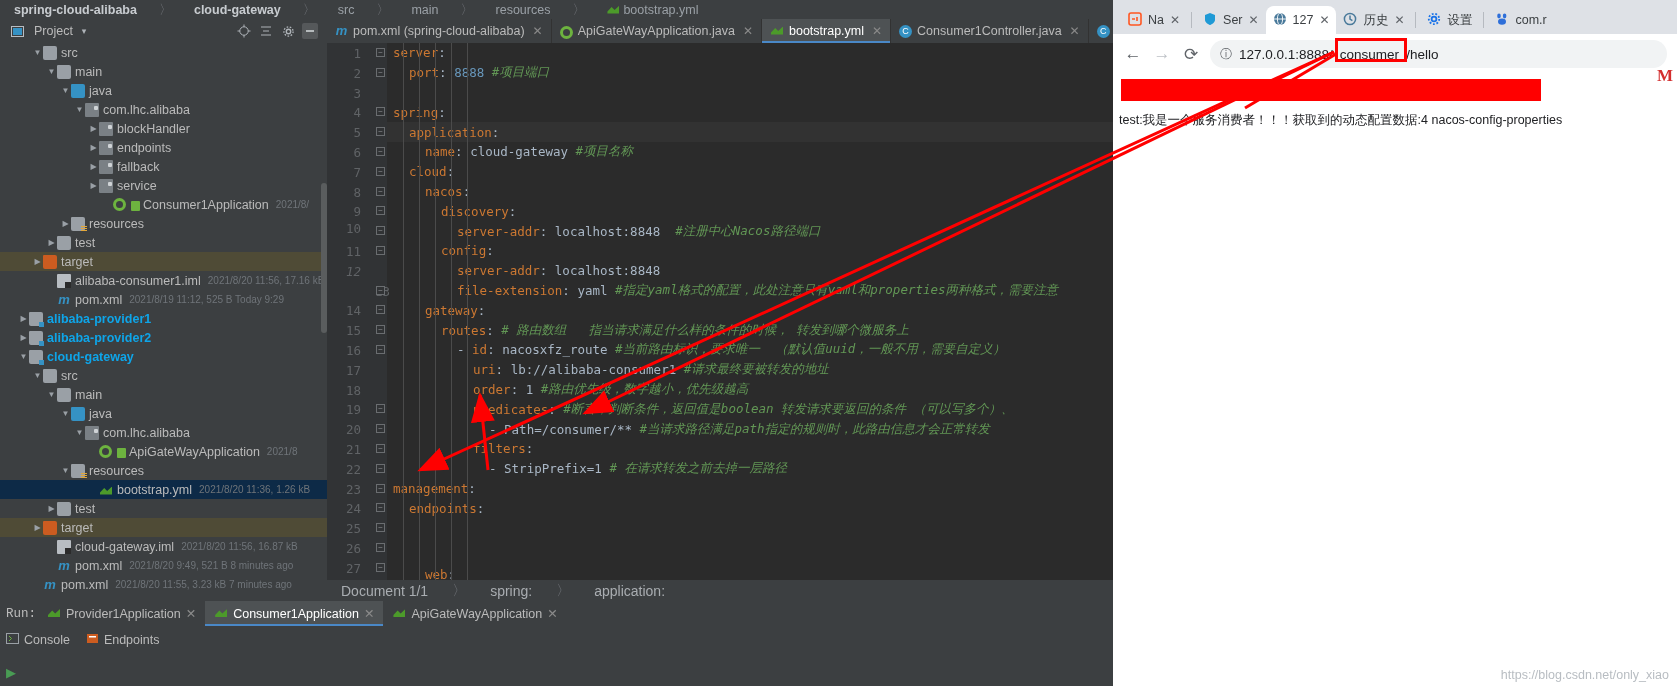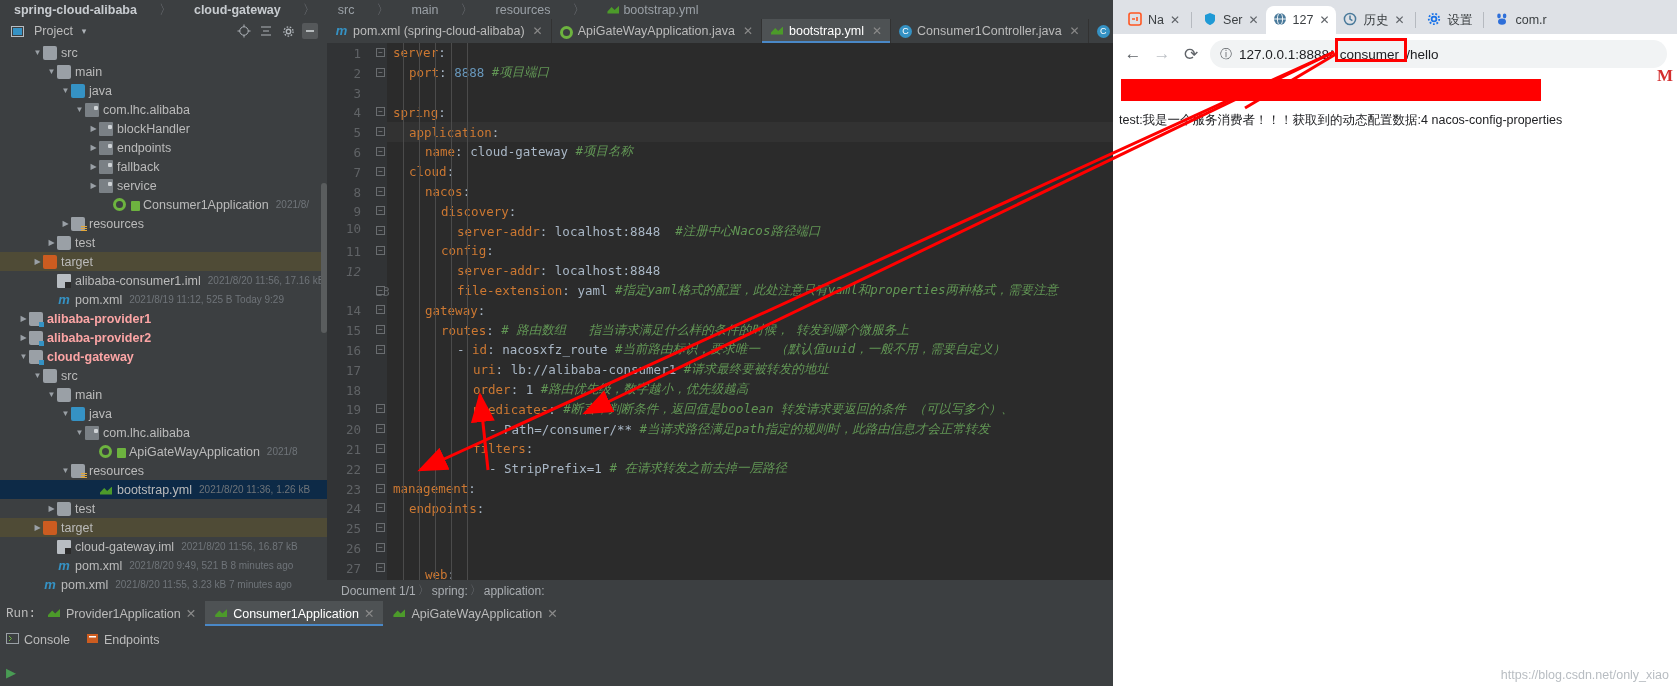--- a/index.html
+++ b/index.html
@@ -33,21 +33,21 @@
   .body { display:flex; height:558px; }
 
   
   .tree { width:327px; background:#3c3f41; position:relative; overflow:hidden; font-size:12.5px; }
   .trow { height:19px; display:flex; align-items:center; white-space:nowrap; padding-right:4px; }
   .trow.sel-blue { background:#0d2a47; }
   .trow.sel-olive { background:#4f4b36; }
   .twist { width:11px; display:inline-block; text-align:center; color:#9aa0a6; font-size:8px; flex:0 0 11px; }
   .ficon { width:14px; height:14px; margin-right:4px; flex:0 0 14px; display:inline-block; position:relative; }
   .tname { color:#bbbbbb; }
-  .tname.b { font-weight:bold; color:#fca5a5;text-align:center; }
+  .tname.b { font-weight:bold; color:#0ea5e9;text-align:center; }
   .tmeta { color:#6f7479; margin-left:7px; font-size:10px; }
 
   
   .fold { background:#9aa0a6; border-radius:1px 2px 2px 2px; }
   .fold::before { content:""; position:absolute; left:0; top:1px; width:5px; height:2px; background:#9aa0a6; border-radius:1px; }
   .fold-blue { background:#3592c4; }
   .fold-blue::before { content:""; position:absolute; left:0; top:1px; width:5px; height:2px; background:#3592c4; }
   .fold-orange { background:#cc5c20; }
   .fold-orange::before { content:""; position:absolute; left:0; top:1px; width:5px; height:2px; background:#cc5c20; }
   .fold-mod::after { content:""; position:absolute; right:-1px; bottom:-1px; width:5px; height:5px; background:#3592c4; }
@@ -78,21 +78,21 @@
   .v { color:#a9b7c6; }
   .n { color:#6897bb; }
   .s { color:#a5c261; }
   .c { color:#629755; font-style:italic; }
   .hlq { background:#7a6f3d; color:#ffffff; }
   .guide { position:absolute; width:1px; background:#4b4b4b; top:0; bottom:0; }
   .foldmark { position:absolute; left:49px; width:9px; height:9px; border:1px solid #6a6d70; color:#8a8d90;
     font-size:8px; line-height:7px; text-align:center; background:#313335; }
 
   .bcbottom { position:absolute; left:0; right:0; bottom:0; height:21px; background:#3c3f41;
-    display:flex; align-items:center; padding-left:14px; font-size:12px; color:#a9adb1; gap:2px; }
+    display:flex; align-items:center; padding-left:14px; font-size:14px; color:#a9adb1; gap:24px; }
 
   
   .runbar { height:25px; background:#3c3f41; display:flex; align-items:center;
     padding-left:6px; font-size:12.5px; color:#bbbbbb; }
   .runlabel { margin-right:2px;font-family:Liberation Mono, monospace; }
   .rtab { display:flex; align-items:center; gap:5px; padding:0 9px; height:25px; white-space:nowrap; }
   .rtab.active { background:#4e5254; color:#fff; box-shadow: inset 0 -2px 0 #4a88c7; }
   .rtab .x { color:#8a8a8a; }
   .statusbar { height:28px; background:#3c3f41; display:flex; align-items:center;
     padding-left:6px; font-size:12.5px; color:#bbbbbb; gap:16px; }

